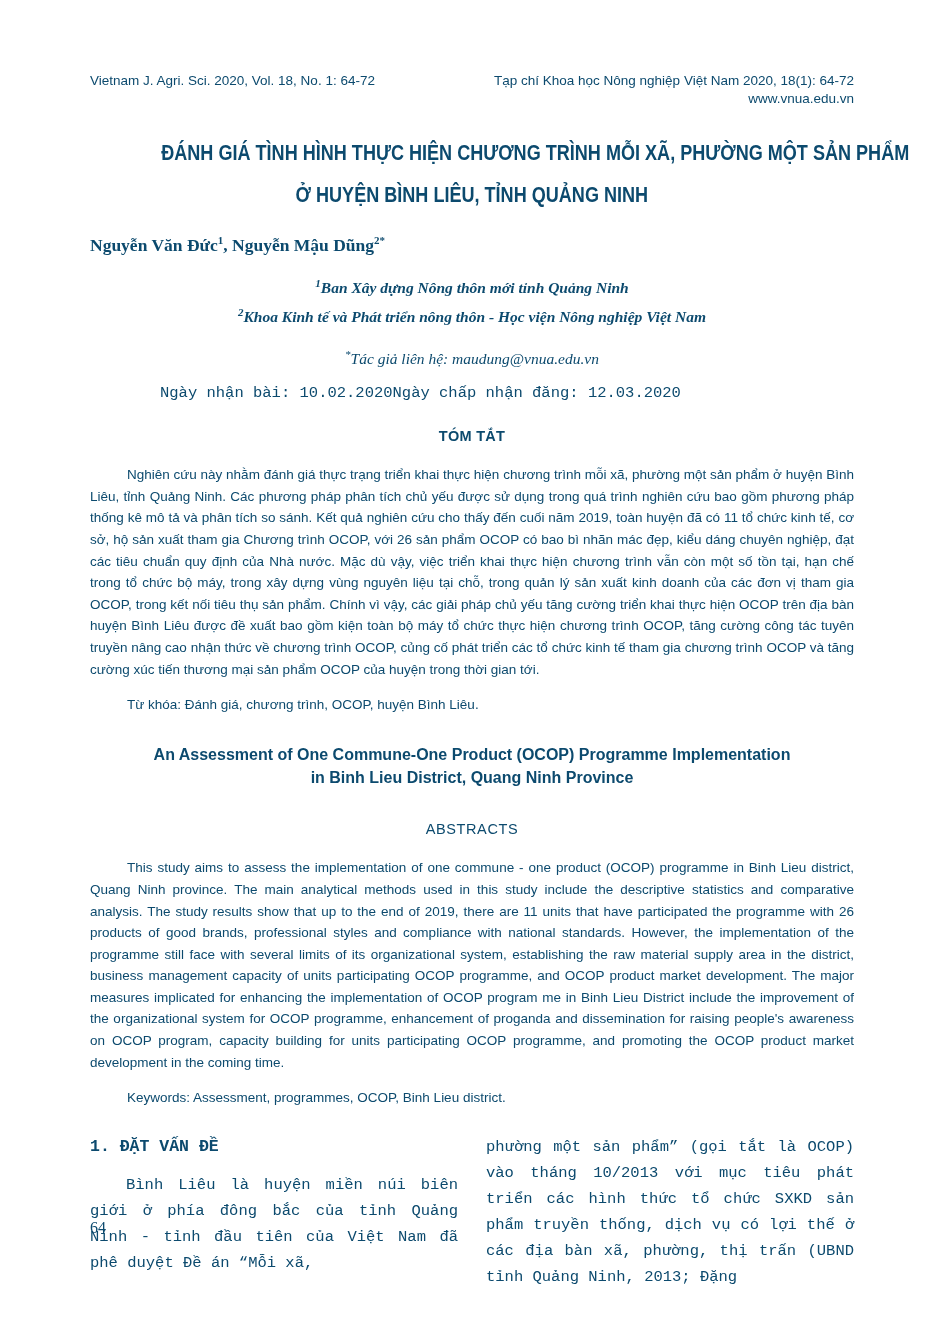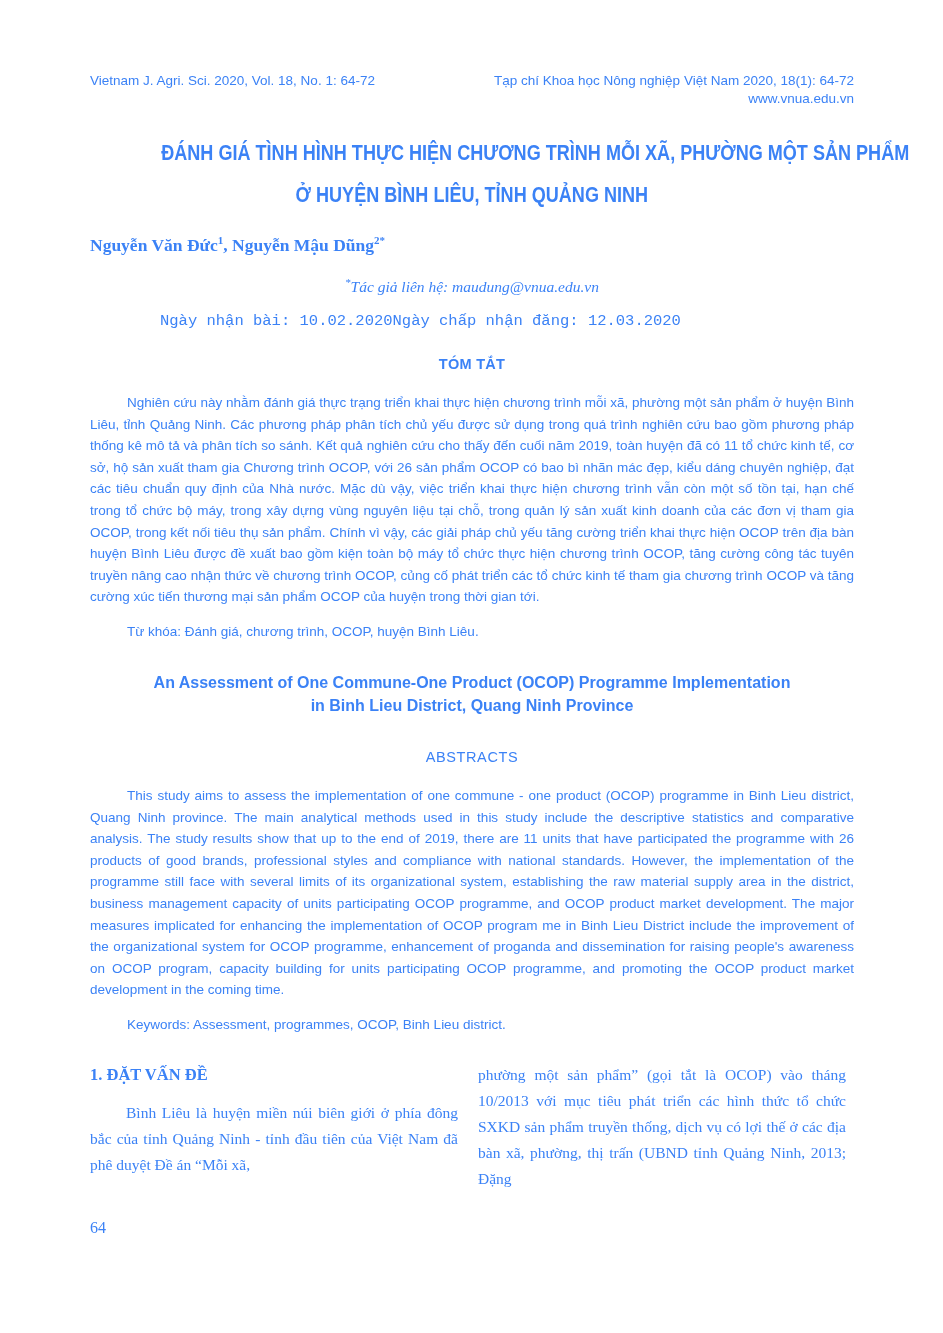--- a/index.html
+++ b/index.html
@@ -2,21 +2,21 @@
 <html><head>
 <meta charset="utf-8">
 <style>
   html, body { margin: 0; padding: 0; background: #e8e8e8; }
   .page {
     position: relative;
     width: 943px;
     height: 1333px;
     margin: 0 auto;
     background: #ffffff;
-    color: #3b82f6;
+    color: #0c4a6e;
     overflow: hidden;
     box-sizing: border-box;
   }
   .content {
     padding: 72px 89px 0 90px;
   }
   
   .header {
     display: flex;
     justify-content: space-between;
@@ -111,22 +111,22 @@
     text-align: center;
     font-family: "Liberation Sans", sans-serif;
     font-weight: 700;
     font-size: 16px;
     line-height: 23px;
   }
   
   .columns {
     margin-top: 26px;
     display: flex;
-    gap: 20px;
-    font-family: Liberation Serif, serif;
+    gap: 28px;
+    font-family: Liberation Mono, monospace;
     font-size: 15.5px;
     line-height: 26px;
     text-align: justify;
   }
   .col { width: 368px; }
   .sec-heading {
     font-weight: 700;
     font-size: 16.5px;
     margin-bottom: 12px;
     text-align: left;
@@ -156,20 +156,24 @@
       </div>
     </div>
 
     <div class="vi-title">
       <div class="trow"><span class="tline">ĐÁNH GIÁ TÌNH HÌNH THỰC HIỆN CHƯƠNG TRÌNH MỖI XÃ, PHƯỜNG MỘT SẢN PHẨM</span></div>
       <div class="trow"><span class="tline">Ở HUYỆN BÌNH LIÊU, TỈNH QUẢNG NINH</span></div>
     </div>
 
     <div class="authors"><span>Nguyễn Văn Đức</span><sup>1</sup><span>, Nguyễn Mậu Dũng</span><sup>2*</sup></div>
 
+    <div class="affil">
+      <div><sup>1</sup><span>Ban Xây dựng Nông thôn mới tỉnh Quảng Ninh</span></div>
+      <div><sup>2</sup><span>Khoa Kinh tế và Phát triển nông thôn - Học viện Nông nghiệp Việt Nam</span></div>
+    </div>
 
     <div class="contact"><sup>*</sup><span>Tác giả liên hệ: maudung@vnua.edu.vn</span></div>
 
     <div class="dates">
       <span>Ngày nhận bài: 10.02.2020</span>
       <span>Ngày chấp nhận đăng: 12.03.2020</span>
     </div>
 
     <div class="abs-heading" style="font-weight:700; letter-spacing:0.3px;">TÓM TẮT</div>
     <p class="abs-body">Nghiên cứu này nhằm đánh giá thực trạng triển khai thực hiện chương trình mỗi xã, phường một sản phẩm ở huyện Bình Liêu, tỉnh Quảng Ninh. Các phương pháp phân tích chủ yếu được sử dụng trong quá trình nghiên cứu bao gồm phương pháp thống kê mô tả và phân tích so sánh. Kết quả nghiên cứu cho thấy đến cuối năm 2019, toàn huyện đã có 11 tổ chức kinh tế, cơ sở, hộ sản xuất tham gia Chương trình OCOP, với 26 sản phẩm OCOP có bao bì nhãn mác đẹp, kiểu dáng chuyên nghiệp, đạt các tiêu chuẩn quy định của Nhà nước. Mặc dù vậy, việc triển khai thực hiện chương trình vẫn còn một số tồn tại, hạn chế trong tổ chức bộ máy, trong xây dựng vùng nguyên liệu tại chỗ, trong quản lý sản xuất kinh doanh của các đơn vị tham gia OCOP, trong kết nối tiêu thụ sản phẩm. Chính vì vậy, các giải pháp chủ yếu tăng cường triển khai thực hiện OCOP trên địa bàn huyện Bình Liêu được đề xuất bao gồm kiện toàn bộ máy tổ chức thực hiện chương trình OCOP, tăng cường công tác tuyên truyền nâng cao nhận thức về chương trình OCOP, củng cố phát triển các tổ chức kinh tế tham gia chương trình OCOP và tăng cường xúc tiến thương mại sản phẩm OCOP của huyện trong thời gian tới.</p>

